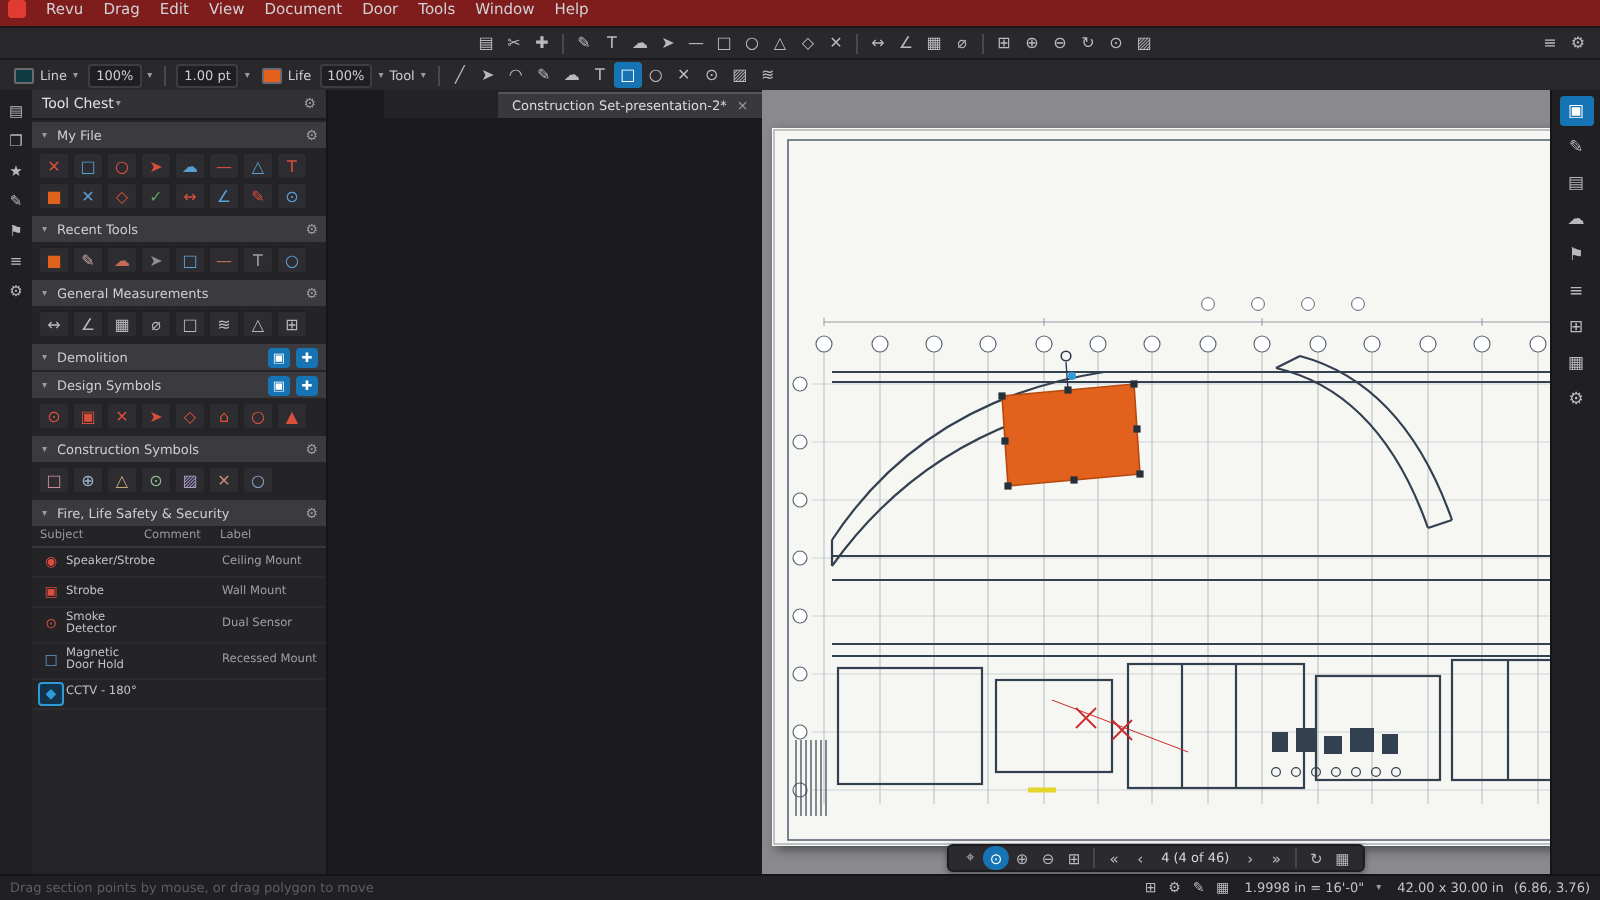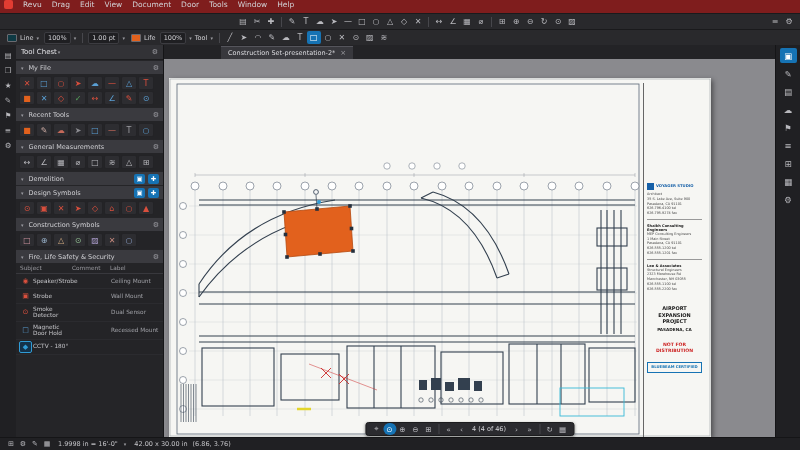--- a/index.html
+++ b/index.html
@@ -45,21 +45,21 @@
   .fhead .fcol:nth-child(1){width:52px;}
   .fhead .fcol:nth-child(2){width:38px;}
   .fhead .fcol:nth-child(3){flex:1;}
   .frow{display:flex;align-items:center;padding:2px 4px;border-bottom:1px solid #2b2b2f;min-height:13px;}
   .ficon{width:11px;height:10px;display:flex;align-items:center;justify-content:center;font-size:7px;margin-right:2px;border-radius:1px;flex:0 0 auto;}
   .ficon.sel{outline:1px solid #2f9bd6;background:#14324a;}
   .fsub{width:42px;color:#c4c4c8;line-height:1.1;}
   .fcom{width:36px;}
   .flab{flex:1;text-align:left;color:#9fa0a6;line-height:1.1;}
   
-  .main{flex:1;display:flex;flex-direction:column;min-width:0;}
+  .main{flex:1;display:flex;flex-direction:row;min-width:0;margin-left:28px;}
   .tabbar{height:14px;background:#232326;display:flex;align-items:flex-end;padding-left:57px;flex:0 0 auto;}
   .tab{height:13px;background:#38383d;border-top:1px solid #55555c;display:flex;align-items:center;gap:5px;padding:0 7px;font-size:6.5px;color:#dcdce0;}
   .tab .x{color:#9a9aa0;font-size:7px;}
   .canvas{flex:1;position:relative;background:#8a8a8e;overflow:hidden;}
   .sheet{position:absolute;left:5px;top:19px;width:542px;height:359px;background:#f6f6f3;box-shadow:2px 2px 5px rgba(0,0,0,.45);}
   .plan{position:absolute;left:0;top:0;width:542px;height:359px;}
   
   .tblock{position:absolute;left:474px;top:5px;width:62px;height:354px;border-left:0.5px solid #666;padding:100px 3px 0 3px;color:#3a3a3a;}
   .tb-logo{display:flex;align-items:center;gap:2px;margin-bottom:2px;}
   .tb-logobox{width:7px;height:7px;background:#1660a8;flex:0 0 auto;}
@@ -594,20 +594,21 @@
           <span class="ico">⚑</span>
           <span class="ico">≡</span>
           <span class="ico">⊞</span>
           <span class="ico">▦</span>
           <span class="ico">⚙</span>
         </div>
     </div>
   </div>
 
   <div class="status">
+    <span class="hint">Drag section points by mouse, or drag polygon to move</span>
     <div class="g">
         <span class="ico">⊞</span>
         <span class="ico">⚙</span>
         <span class="ico">✎</span>
         <span class="ico">▦</span>
       </div>
     <span class="sval">1.9998 in = 16'-0"</span>
     <span class="caret">▾</span>
     <span class="sval">42.00 x 30.00 in</span>
     <span class="sval">(6.86, 3.76)</span>

